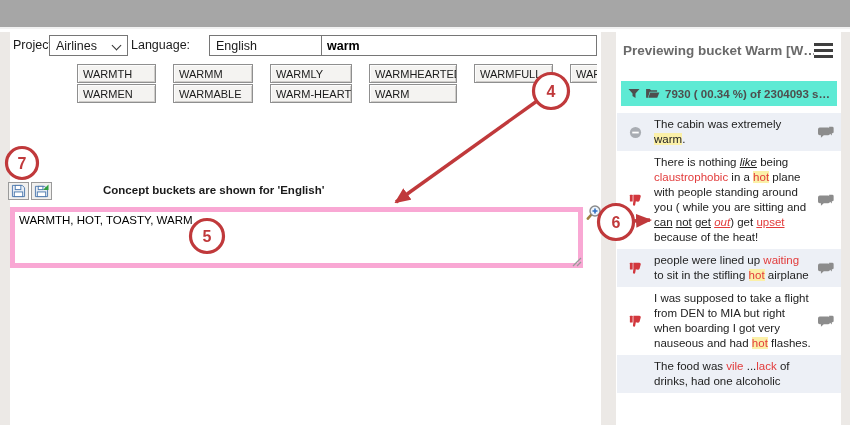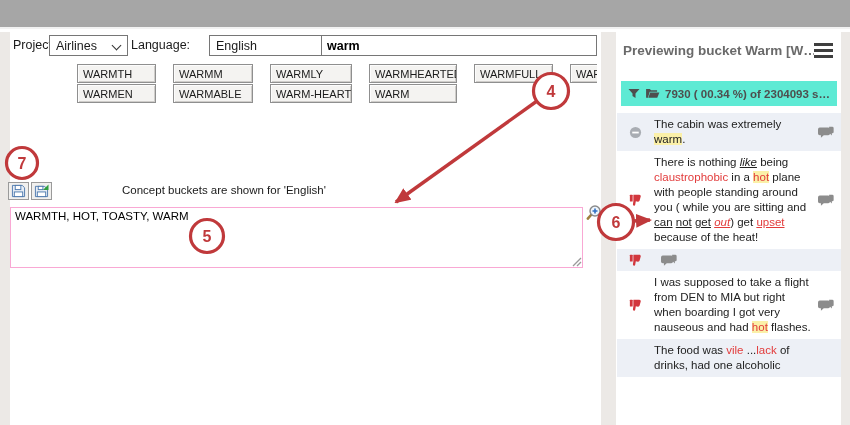--- a/index.html
+++ b/index.html
@@ -30,22 +30,22 @@
   .chips { position:absolute; left:77px; top:64px; width:520px; height:40px; overflow:hidden; }
   .chip-row { display:flex; gap:17px; margin-bottom:1px; }
   .chip { height:19px; flex:none; background:#f4f3f1; border:1px solid #8f8f8f;
           box-shadow:inset 1px 1px 0 #fcfcfc, inset -1px -1px 0 #cfcdca;
           font-size:11px; padding:3px 0 0 5px; white-space:nowrap; overflow:hidden; cursor:pointer; }
 
   
   .save-btns { position:absolute; left:8px; top:182px; display:flex; gap:2px; }
   .icon-btn { width:21px; height:18px; background:#f1f0ee; border:1px solid #9a9a9a; display:flex;
               align-items:center; justify-content:center; cursor:pointer; }
-  .bucket-heading { position:absolute; left:103px; top:184px; font-size:11.5px; font-weight:normal;margin-left:19px; }
-  .terms-area { position:absolute; left:10px; top:207px; width:573px; height:61px; border:1px solid #f9a8d4;
+  .bucket-heading { position:absolute; left:103px; top:184px; font-size:11.5px; font-weight:bold; }
+  .terms-area { position:absolute; left:10px; top:207px; width:573px; height:61px; border:5px solid #f9a8d4;
                 font-family:"Liberation Sans",sans-serif; font-size:11.5px; padding:2px 4px; resize:none; overflow:hidden; }
   .resize-corner { position:absolute; left:571px; top:256px; width:11px; height:11px; pointer-events:none; }
   .magnifier { position:absolute; left:585px; top:204px; width:18px; height:18px; cursor:pointer; }
 
   
   .panel { position:absolute; left:617px; top:29px; width:224px; height:396px; background:#fff; overflow:hidden; }
   .panel-header { display:flex; align-items:center; padding:14px 8px 0 6px; }
   .panel-title { flex:1; font-size:13.5px; font-weight:bold; color:#6a6a6a; white-space:nowrap; overflow:hidden; }
   .hamburger { width:19px; height:15px; display:flex; flex-direction:column; justify-content:space-between; cursor:pointer; }
   .hamburger div { height:3px; background:#3f3f3f; }
@@ -185,20 +185,21 @@
             </svg>
           </div>
         </div>
         <div class="review-item alt">
           <div class="sent-col">
             <svg width="14" height="14" viewBox="0 0 16 16" fill="#d2373d">
               <rect x="1" y="2" width="3.2" height="7.6" rx="0.6"></rect>
               <path d="M5 2 h6.8 c1.1 0 1.9 1 1.6 2.1 l-1.3 4.6 c-0.25 0.9 -1.1 1.4 -2 1.2 l-2.3 -0.6 -0.7 4.1 c-0.15 0.9 -1.1 1.4 -1.9 0.9 -0.5 -0.3 -0.8 -0.9 -0.7 -1.5 l0.5 -3.6 V2 Z"></path>
             </svg>
           </div>
+          <div class="text-col"><span class="">people were lined up </span><span class=" seg-red">waiting</span><span class=""> to sit in the stifling </span><span class=" seg-red seg-hl">hot</span><span class=""> airplane</span></div>
           <div class="comment-col">
             <svg width="16" height="13" viewBox="0 0 18 14" fill="#8c8c8c">
               <path d="M12.5 0.5 h3.5 a1.6 1.6 0 0 1 1.6 1.6 v4.2 a1.6 1.6 0 0 1 -1.6 1.6 h-0.4 v2.4 l-2.6 -2.4 h-0.5 Z"></path>
               <path d="M2 1.5 h9.5 a2 2 0 0 1 2 2 v4.5 a2 2 0 0 1 -2 2 h-5 l-3.2 3 v-3 H2 a2 2 0 0 1 -2 -2 v-4.5 a2 2 0 0 1 2 -2 z"></path>
             </svg>
           </div>
         </div>
         <div class="review-item">
           <div class="sent-col">
             <svg width="14" height="14" viewBox="0 0 16 16" fill="#d2373d">

